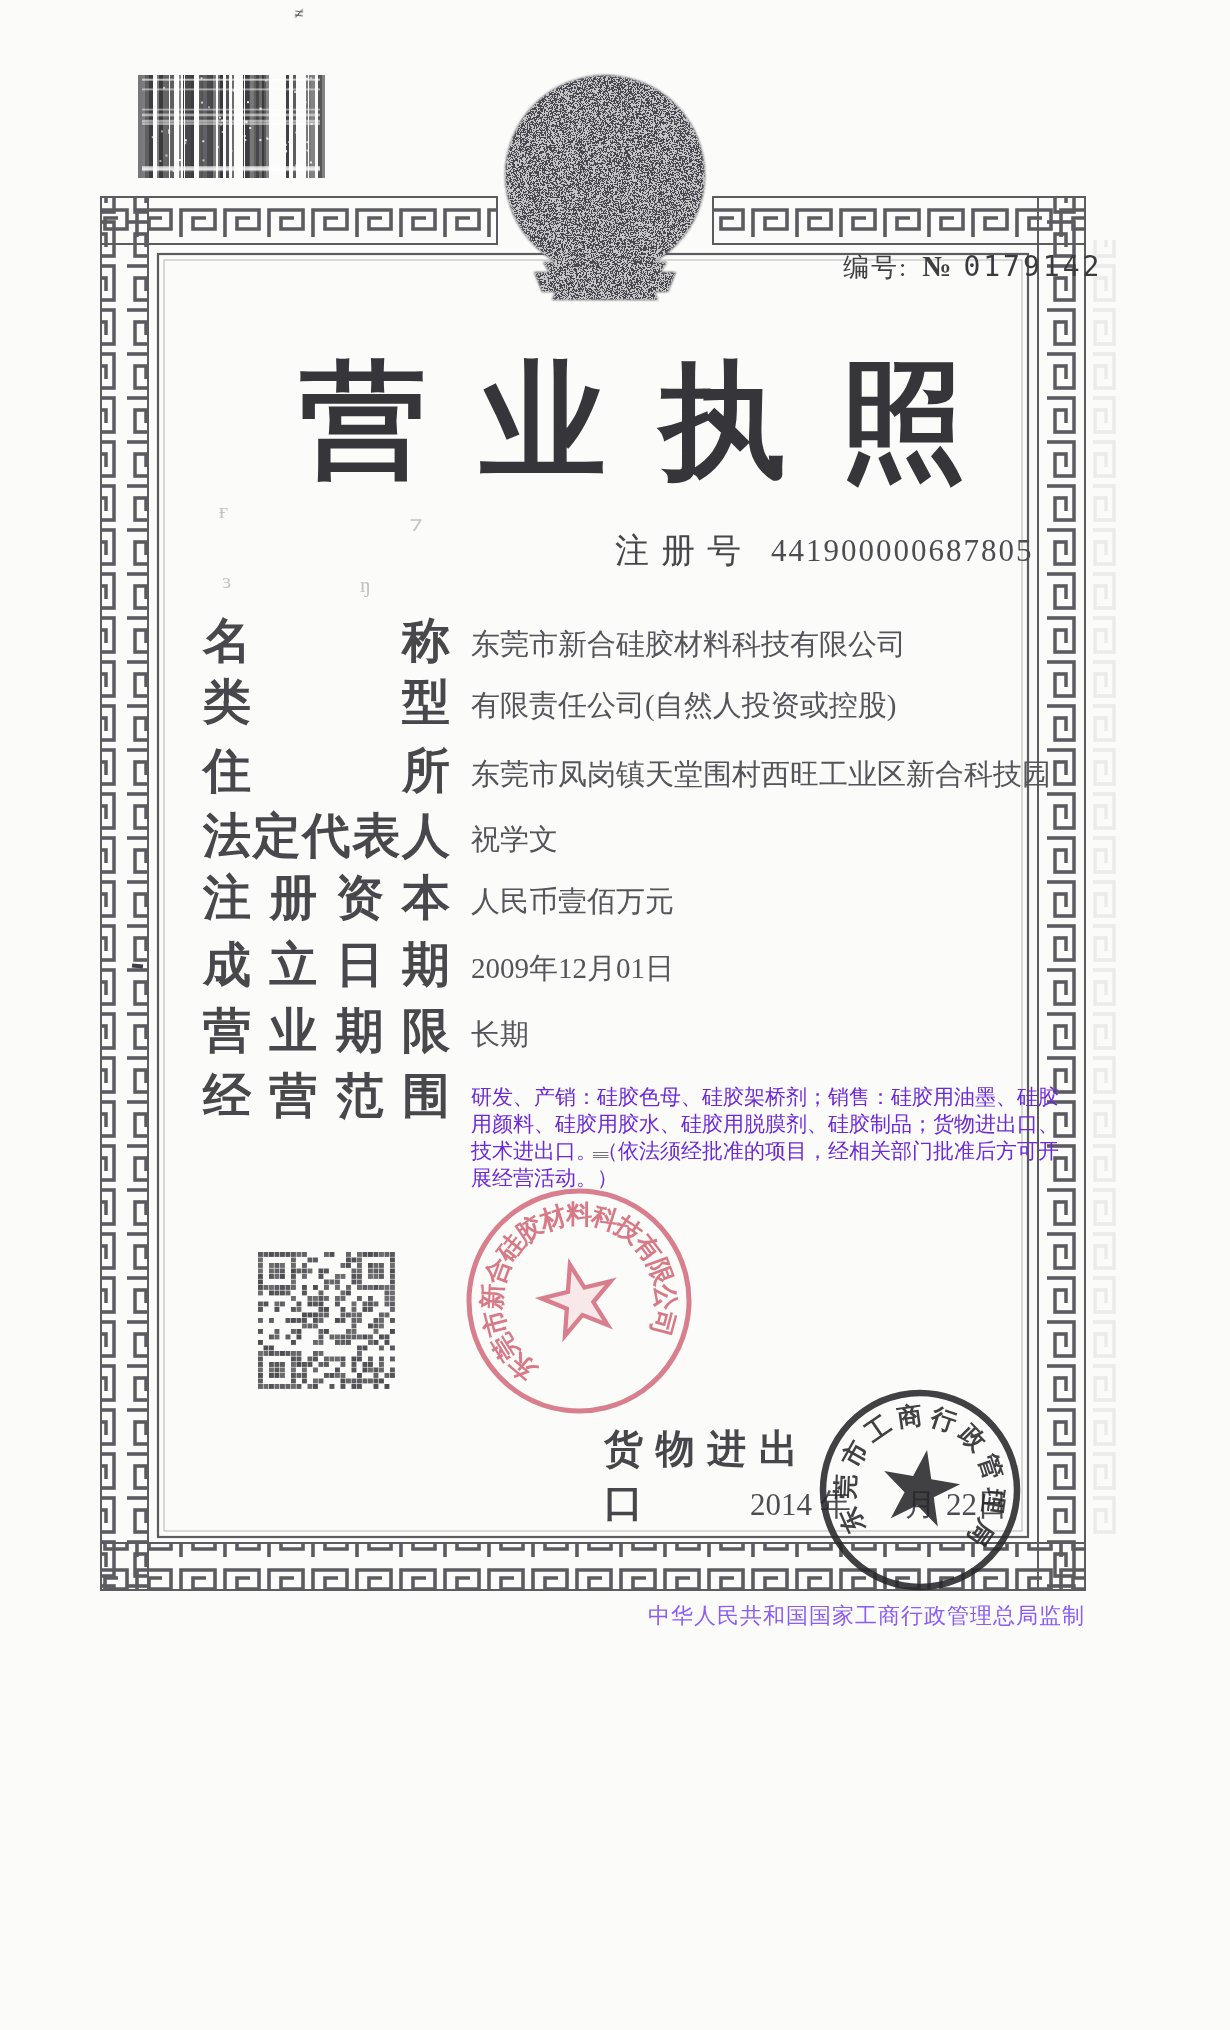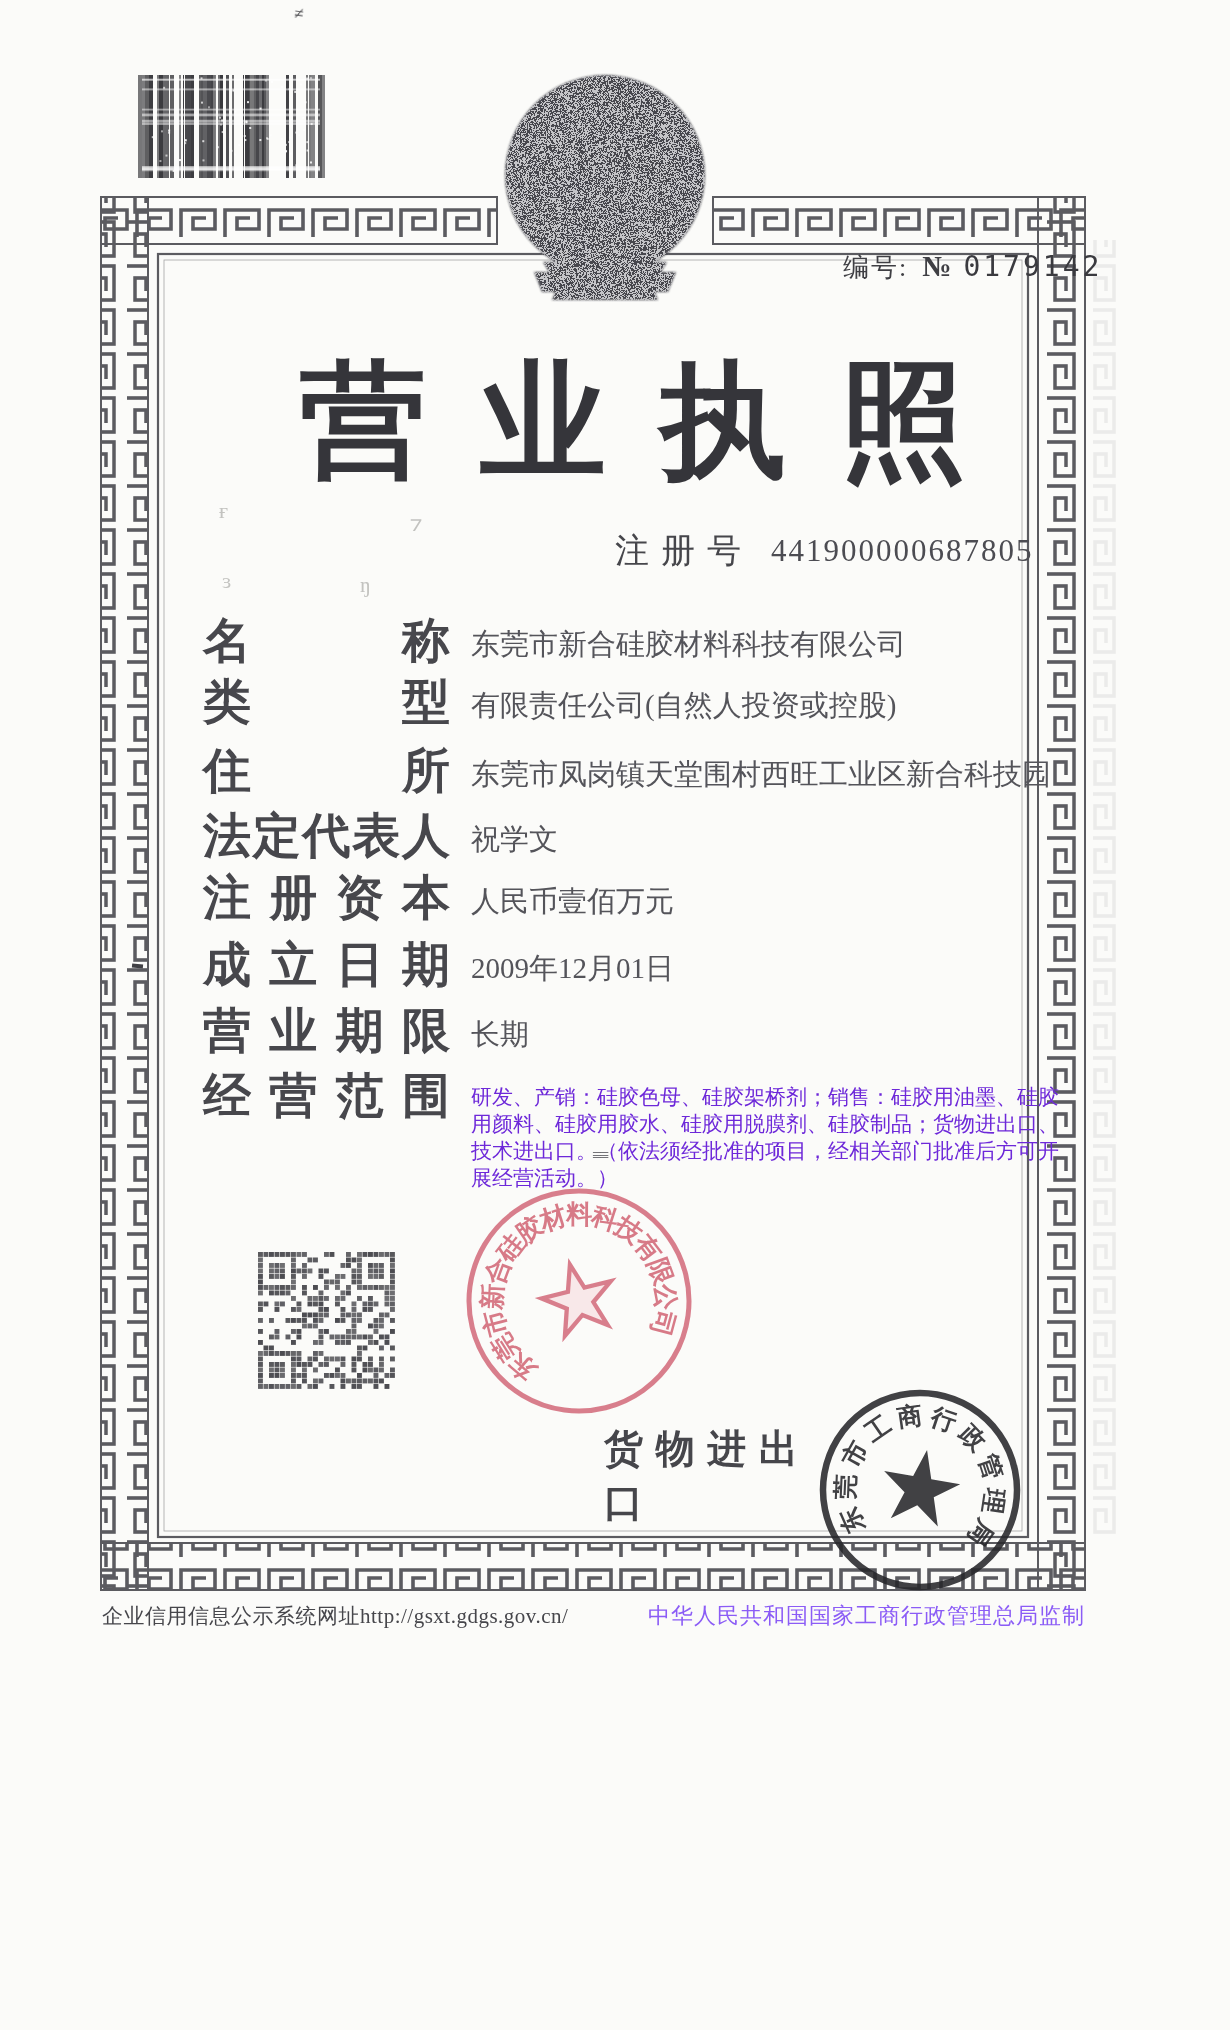--- a/index.html
+++ b/index.html
@@ -604,22 +604,24 @@
         <div class="row-value">长期</div>
       </div>
       <div class="field-row">
         <div class="row-label">经营范围</div>
         <div class="row-value">研发、产销：硅胶色母、硅胶架桥剂；销售：硅胶用油墨、硅胶用颜料、硅胶用胶水、硅胶用脱膜剂、硅胶制品；货物进出口、技术进出口。（依法须经批准的项目，经相关部门批准后方可开展经营活动。）</div>
       </div>
     </div>
 
   <div class="abs registry-label">货物进出口</div>
 
-
-  <div class="abs footer-left">企业信用信息公示系统网址http://gsxt.gdgs.gov.cn/</div>
+  <div class="abs issue-date">
+    <span>2014</span><span class="u1">年</span><span class="u2">月</span><span class="u3"><span>22</span><span>日</span></span>
+  </div>
+
   <div class="abs footer-right">中华人民共和国国家工商行政管理总局监制</div>
 
   <span class="abs artifact artifact-dark mark-top">≠</span>
   <span class="abs artifact" style="left:219px;top:498px;">ғ</span>
   <span class="abs artifact" style="left:410px;top:507px;">⁊</span>
   <span class="abs artifact" style="left:222px;top:568px;">ɜ</span>
   <span class="abs artifact" style="left:360px;top:572px;">ŋ</span>
   <div class="abs mark-dash"></div>
   <span class="abs mark-eq">≡≡</span>
 

